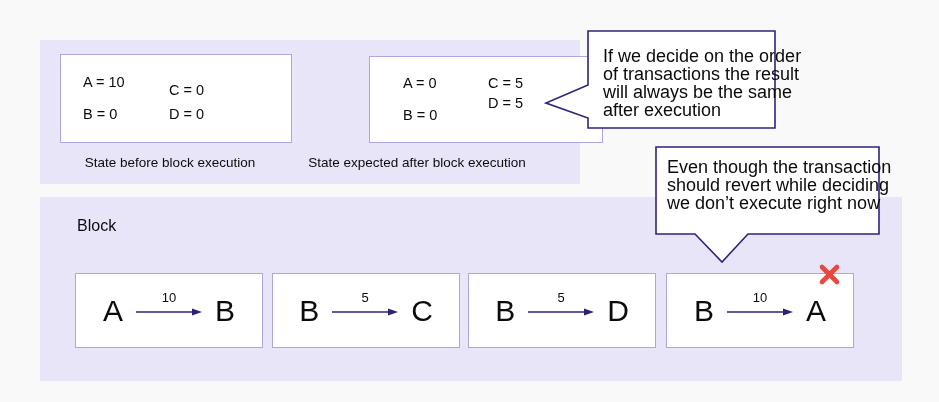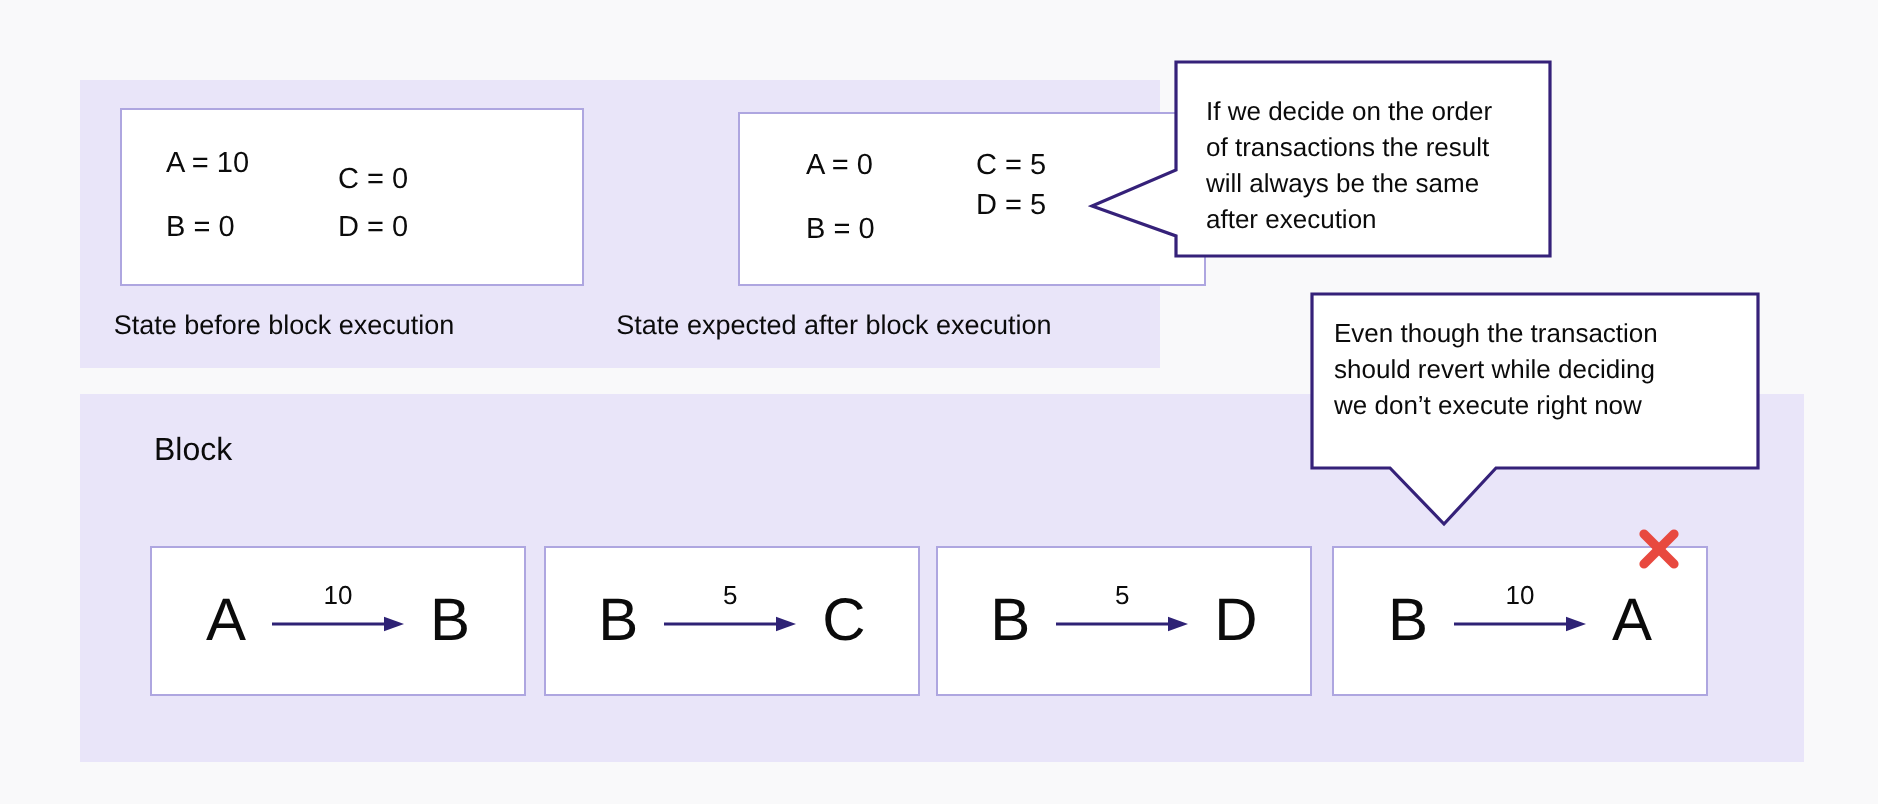--- a/index.html
+++ b/index.html
@@ -16,27 +16,27 @@
   .state-box{position:absolute;background:#ffffff;border:1px solid #aea6e0;padding-left:25px;}
   .state-box-1{left:60px;top:54px;width:205px;height:87px;}
   .state-box-2{left:332px;top:56px;width:207px;height:85px;margin-left:37px;}
   .state-entry{position:absolute;font-size:14.5px;white-space:nowrap;}
   .sb1-e0{left:22px;top:19px;} .sb1-e1{left:108px;top:27px;}
   .sb1-e2{left:22px;top:51px;} .sb1-e3{left:108px;top:51px;}
   .sb2-e0{left:33px;top:18px;} .sb2-e1{left:118px;top:18px;}
   .sb2-e2{left:33px;top:50px;} .sb2-e3{left:118px;top:38px;}
 
   .caption{position:absolute;font-size:13.5px;text-align:center;white-space:nowrap;}
-  .caption-1{left:32px;top:155px;width:220px;}
+  .caption-1{left:60px;top:155px;width:220px;}
   .caption-2{left:307px;top:155px;width:220px;text-align:center;}
 
   .bubble-svg{position:absolute;}
   .bubble1-svg{left:544px;top:29px;}
   .bubble2-svg{left:654px;top:145px;}
-  .bubble-text{position:absolute;font-size:13px;line-height:18px;white-space:nowrap;}
+  .bubble-text{position:absolute;font-size:18px;line-height:18px;white-space:nowrap;}
   .bubble1-text{left:603px;top:47px;}
   .bubble2-text{left:667px;top:158px;}
 
   .block-title{position:absolute;left:77px;top:217px;font-size:16px;}
 
   .tx-box{
     position:absolute;top:273px;width:188px;height:75px;
     background:#ffffff;border:1px solid #aea6e0;box-sizing:border-box;
     display:flex;align-items:center;justify-content:center;
   }

